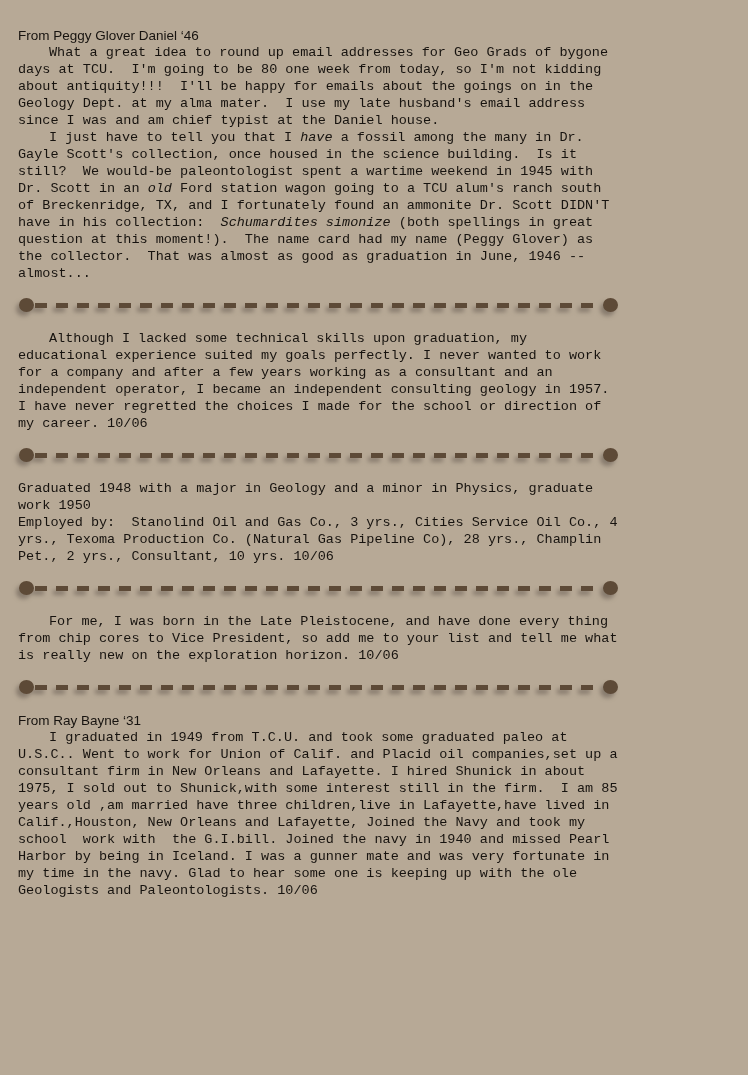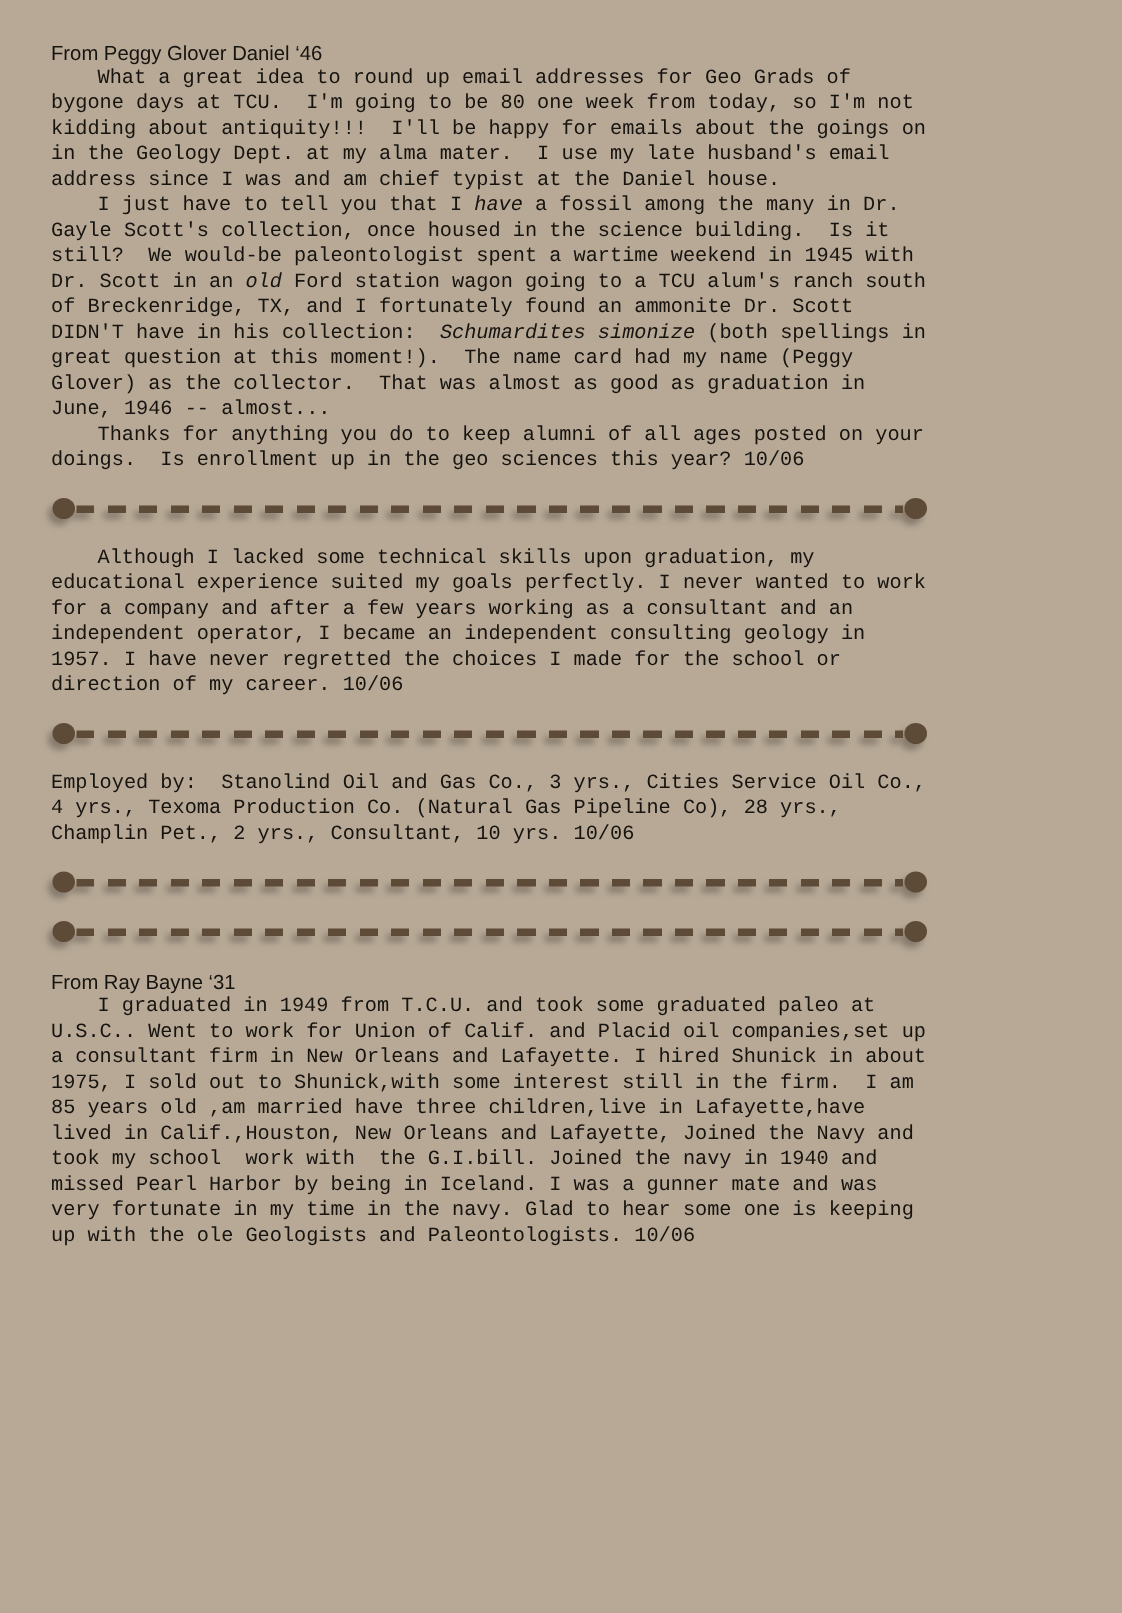--- a/index.html
+++ b/index.html
@@ -8,21 +8,21 @@
   }
   body {
     width: 748px;
     height: 1075px;
     background: #b7a996;
     font-family: "Liberation Sans", sans-serif;
     color: #17130f;
     overflow: hidden;
   }
   .page {
-    padding: 27px 17px 0 34px;
+    padding: 27px 17px 0 18px;
     box-sizing: border-box;
     width: 636px;
   }
   .entry { margin: 0; }
   .entry-header {
     font-size: 13.5px;
     line-height: 17px;
     font-weight: normal;
     margin: 0;
   }
@@ -55,44 +55,45 @@
   }
 </style>
 </head>
 <body style="background: rgb(183, 169, 150); color: rgb(23, 19, 15);">
 
 <div class="page" id="entries-container">
     <section class="entry">
       <div class="entry-header">From Peggy Glover Daniel ‘46</div>
       <p class="indent"><span>What a great idea to round up email addresses for Geo Grads of bygone days at TCU.  I'm going to be 80 one week from today, so I'm not kidding about antiquity!!!  I'll be happy for emails about the goings on in the Geology Dept. at my alma mater.  I use my late husband's email address since I was and am chief typist at the Daniel house.</span></p>
       <p class="indent"><span>I just have to tell you that I </span><em>have</em><span> a fossil among the many in Dr. Gayle Scott's collection, once housed in the science building.  Is it still?  We would-be paleontologist spent a wartime weekend in 1945 with Dr. Scott in an </span><em>old</em><span> Ford station wagon going to a TCU alum's ranch south of Breckenridge, TX, and I fortunately found an ammonite Dr. Scott DIDN'T have in his collection:  </span><em>Schumardites simonize</em><span> (both spellings in great question at this moment!).  The name card had my name (Peggy Glover) as the collector.  That was almost as good as graduation in June, 1946 -- almost...</span></p>
-      <p class="indent"><span>Thanks for anything you do to keep alumni of all ages posted on your doings.  Is enrollment up in the geo sciences this year? 10/06</span></p>
     </section>
     <div class="divider">
       <div class="dot" style="background: rgb(93, 74, 55);"></div>
       <div class="dashes" style="background: repeating-linear-gradient(to right, rgb(93, 74, 55) 0px, rgb(93, 74, 55) 12px, transparent 12px, transparent 21px);"></div>
       <div class="dot" style="background: rgb(93, 74, 55);"></div>
     </div>
     <section class="entry">
       <p class="indent"><span>Although I lacked some technical skills upon graduation, my educational experience suited my goals perfectly. I never wanted to work for a company and after a few years working as a consultant and an independent operator, I became an independent consulting geology in 1957. I have never regretted the choices I made for the school or direction of my career. 10/06</span></p>
     </section>
     <div class="divider">
       <div class="dot" style="background: rgb(93, 74, 55);"></div>
       <div class="dashes" style="background: repeating-linear-gradient(to right, rgb(93, 74, 55) 0px, rgb(93, 74, 55) 12px, transparent 12px, transparent 21px);"></div>
       <div class="dot" style="background: rgb(93, 74, 55);"></div>
     </div>
     <section class="entry">
+      <p class=""><span>Graduated 1948 with a major in Geology and a minor in Physics, graduate work 1950</span></p>
       <p class=""><span>Employed by:  Stanolind Oil and Gas Co., 3 yrs., Cities Service Oil Co., 4 yrs., Texoma Production Co. (Natural Gas Pipeline Co), 28 yrs., Champlin Pet., 2 yrs., Consultant, 10 yrs. 10/06</span></p>
     </section>
     <div class="divider">
       <div class="dot" style="background: rgb(93, 74, 55);"></div>
       <div class="dashes" style="background: repeating-linear-gradient(to right, rgb(93, 74, 55) 0px, rgb(93, 74, 55) 12px, transparent 12px, transparent 21px);"></div>
       <div class="dot" style="background: rgb(93, 74, 55);"></div>
     </div>
     <section class="entry">
+      <p class="indent"><span>For me, I was born in the Late Pleistocene, and have done every thing from chip cores to Vice President, so add me to your list and tell me what is really new on the exploration horizon. 10/06</span></p>
     </section>
     <div class="divider">
       <div class="dot" style="background: rgb(93, 74, 55);"></div>
       <div class="dashes" style="background: repeating-linear-gradient(to right, rgb(93, 74, 55) 0px, rgb(93, 74, 55) 12px, transparent 12px, transparent 21px);"></div>
       <div class="dot" style="background: rgb(93, 74, 55);"></div>
     </div>
     <section class="entry">
       <div class="entry-header">From Ray Bayne ‘31</div>
       <p class="indent"><span>I graduated in 1949 from T.C.U. and took some graduated paleo at U.S.C.. Went to work for Union of Calif. and Placid oil companies,set up a consultant firm in New Orleans and Lafayette. I hired Shunick in about 1975, I sold out to Shunick,with some interest still in the firm.  I am 85 years old ,am married have three children,live in Lafayette,have lived in Calif.,Houston, New Orleans and Lafayette, Joined the Navy and took my school  work with  the G.I.bill. Joined the navy in 1940 and missed Pearl Harbor by being in Iceland. I was a gunner mate and was very fortunate in my time in the navy. Glad to hear some one is keeping up with the ole Geologists and Paleontologists. 10/06</span></p>
     </section>

